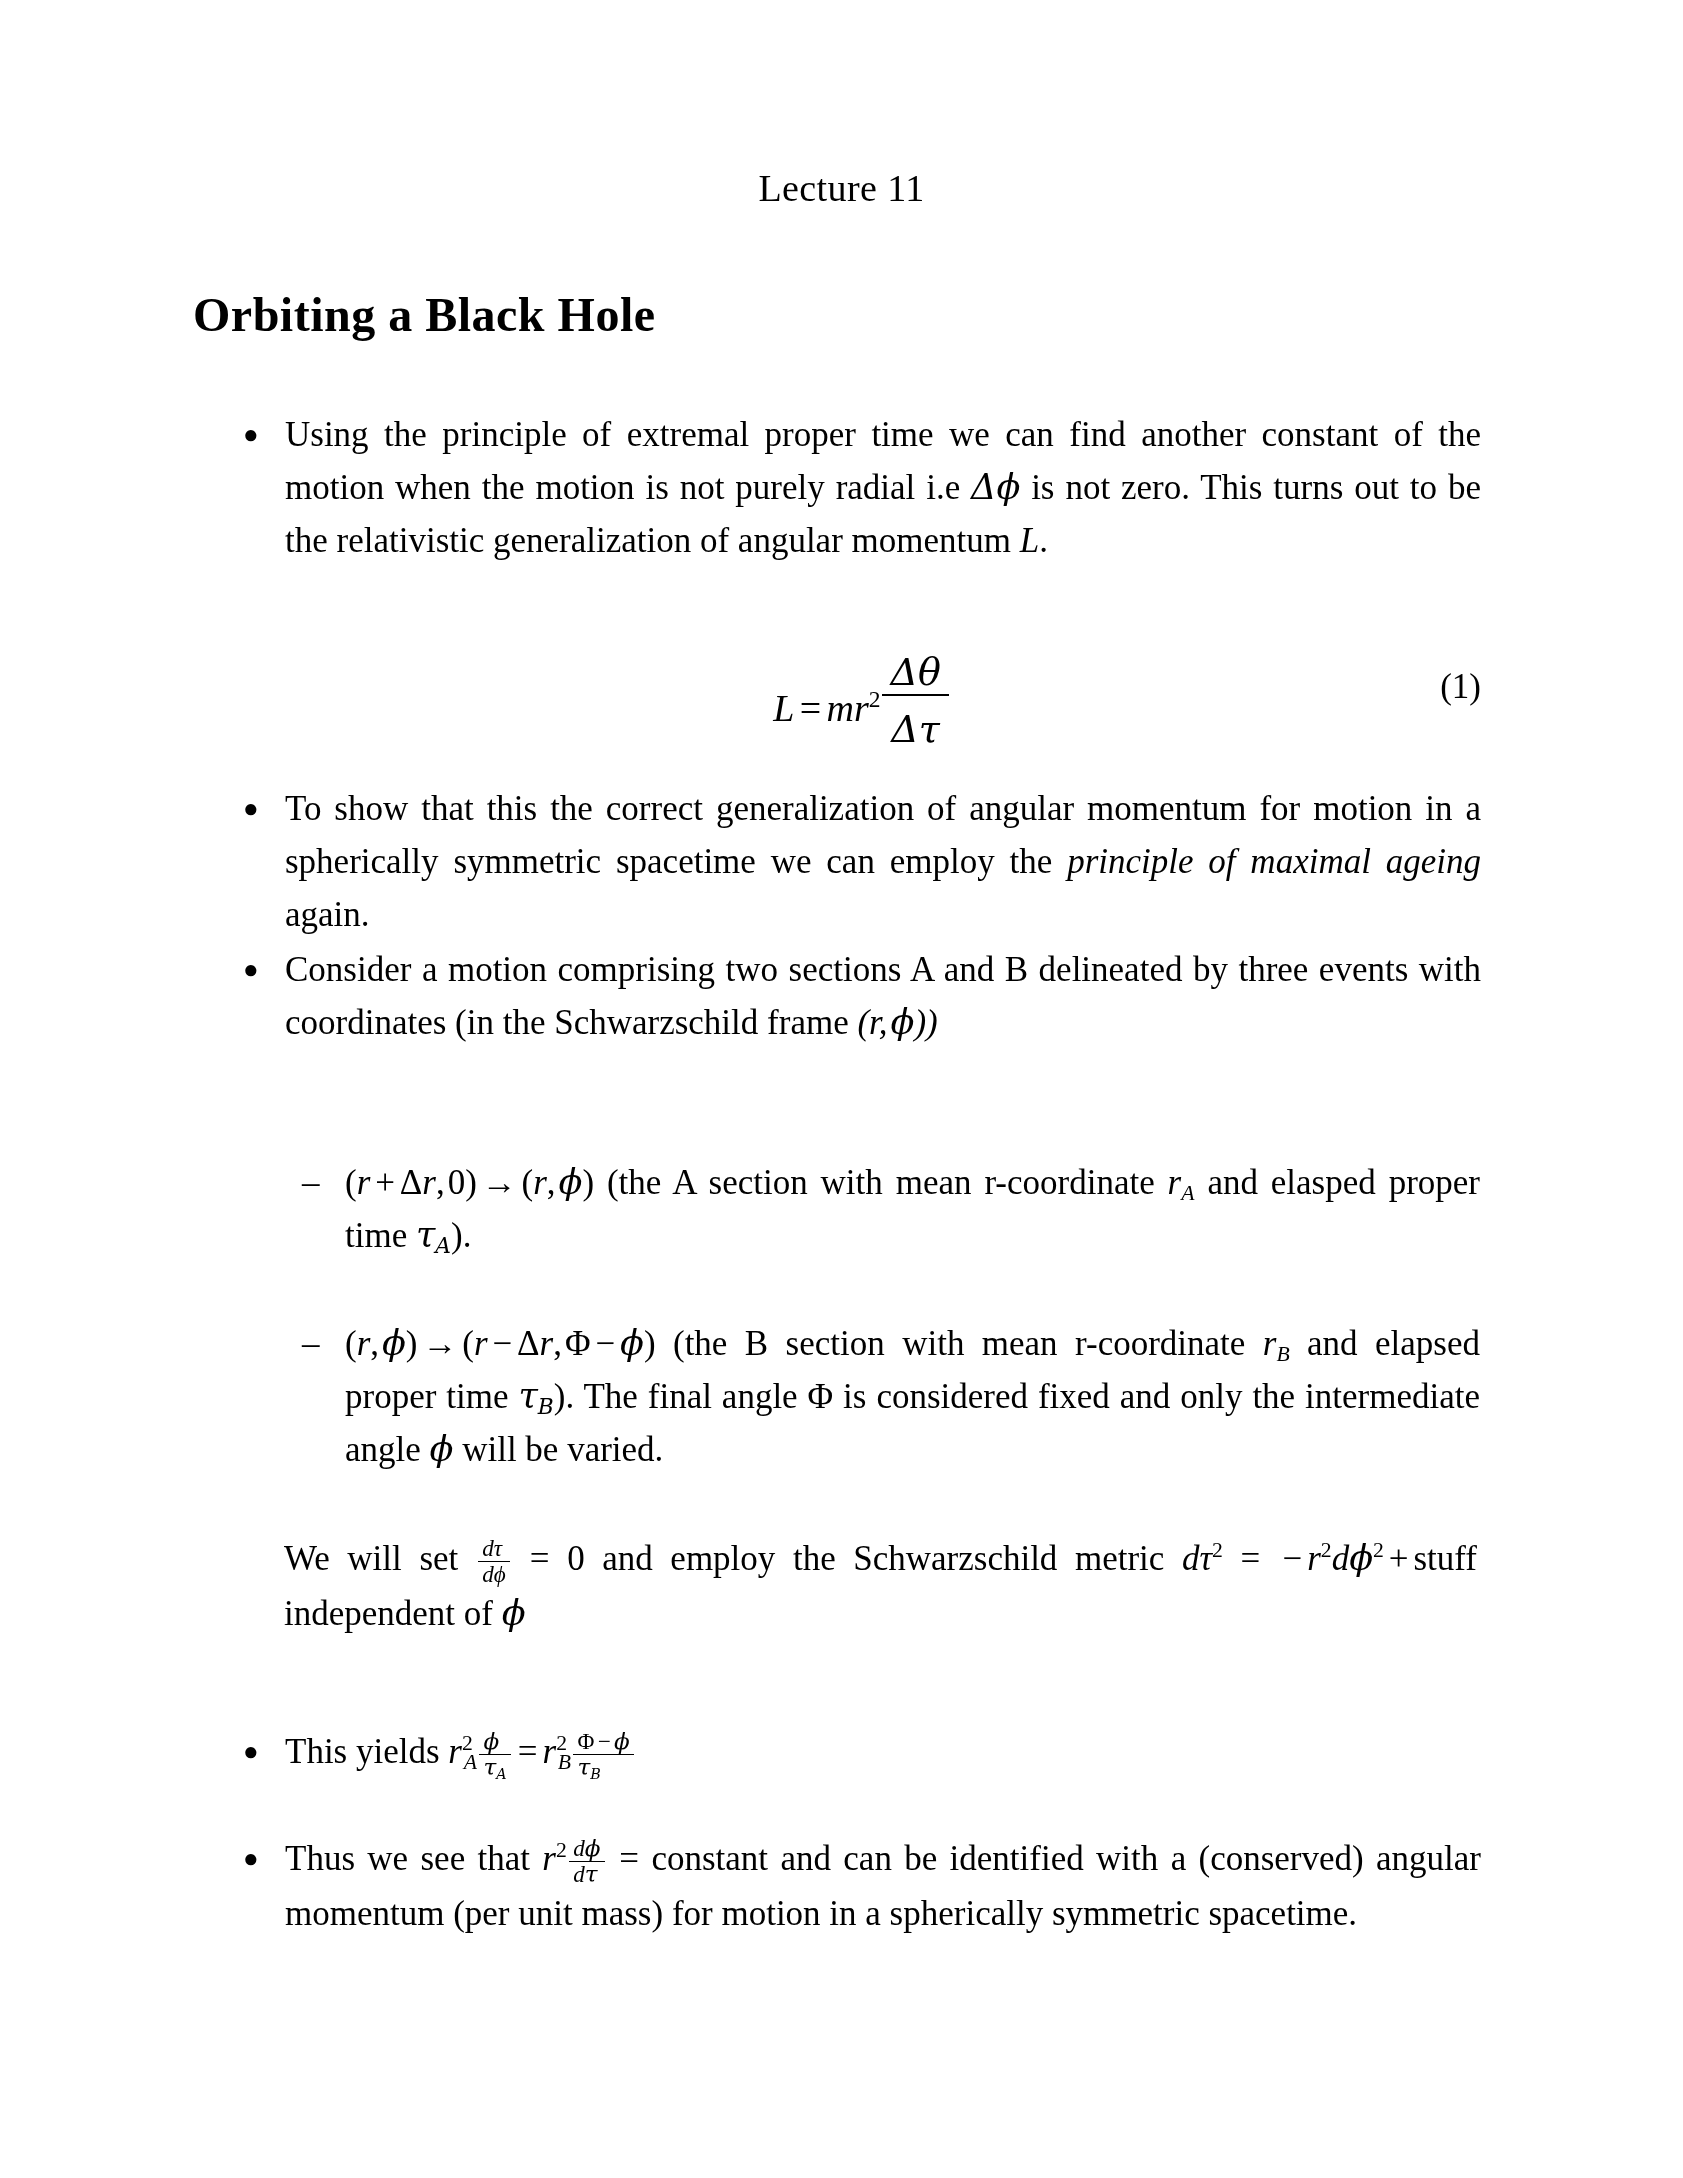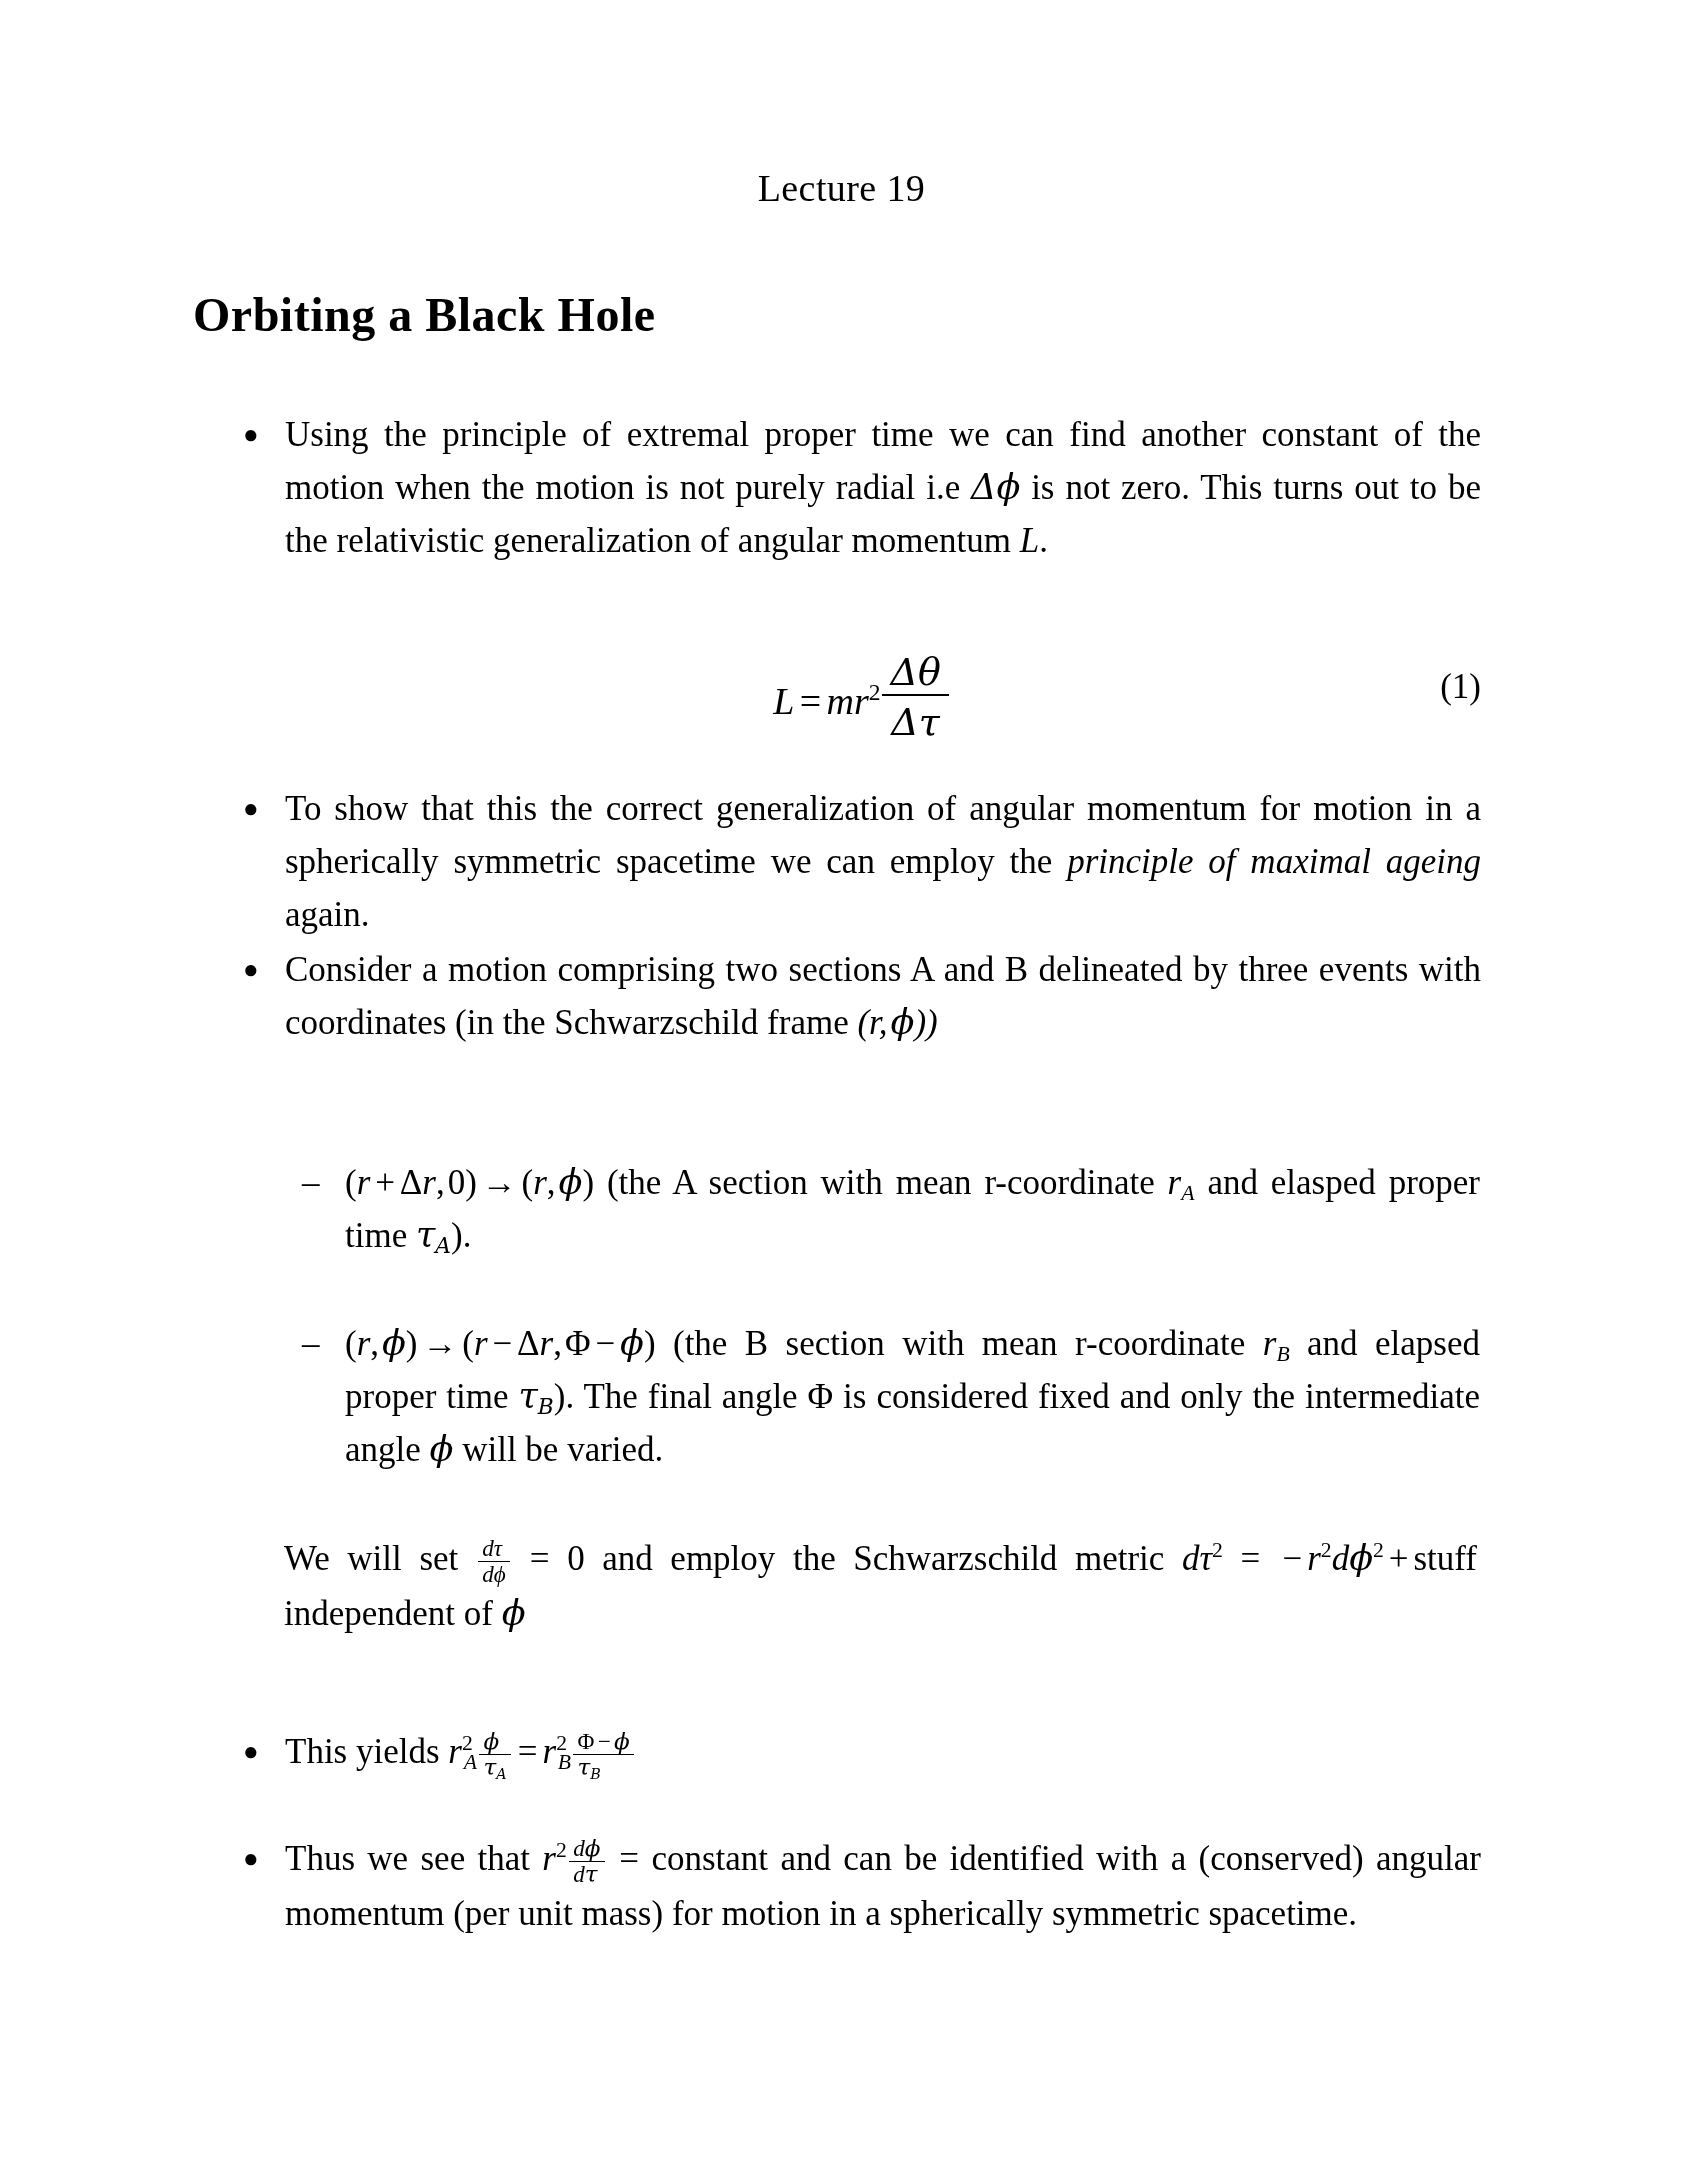--- a/index.html
+++ b/index.html
@@ -116,21 +116,21 @@
   
   .dfrac {
     display: inline-block;
     vertical-align: -0.55em;
     text-align: center;
     line-height: 1.12;
     margin: 12px 0.04em;
     font-size: 1em;
   }
   .dfrac .num { display: block; padding: 0 0.22em; }
-  .dfrac .den { display: block; border-top: 2px solid #000; padding: 5px 0.22em; }
+  .dfrac .den { display: block; border-top: 2px solid #000; padding: 12px 0.22em; }
 
   
   .eq-row {
     position: absolute;
     left: 243px;
     width: 1238px;
     top: 639px;
     font-size: 38px;
   }
   .eq-body {
@@ -143,21 +143,21 @@
     right: 0;
     top: 28px;
     font-size: 35px;
   }
 </style>
 </head>
 <body>
 
 <div class="page">
 
-  <div class="doc-title">Lecture 19</div>
+  <div class="doc-title">Lecture 11</div>
 
   <div class="section-heading">Orbiting a Black Hole</div>
 
   <div class="block bullet-block" style="top:408px;">
     <span class="bullet">●</span>
     <span class="btext"><span>Using the principle of extremal proper time we can find another constant of the motion when the motion is not purely radial i.e </span><span class="mgreek">Δϕ</span><span> is not zero. This turns out to be the relativistic generalization of angular momentum </span><span class="mi">L</span><span>.</span></span>
   </div>
 
   <div class="eq-row">
     <div class="eq-body">

